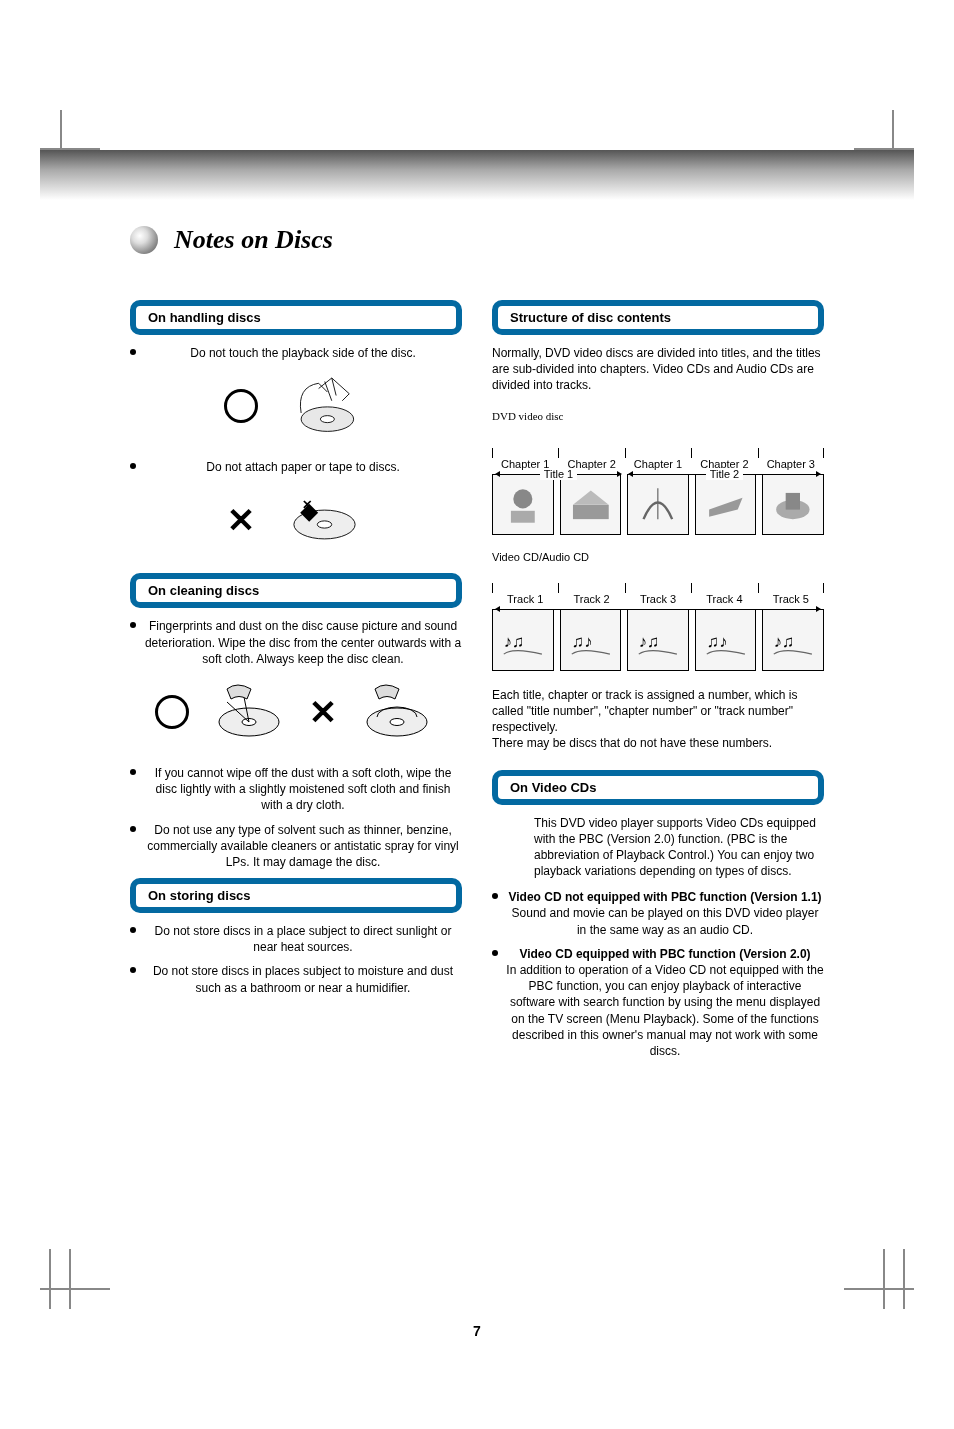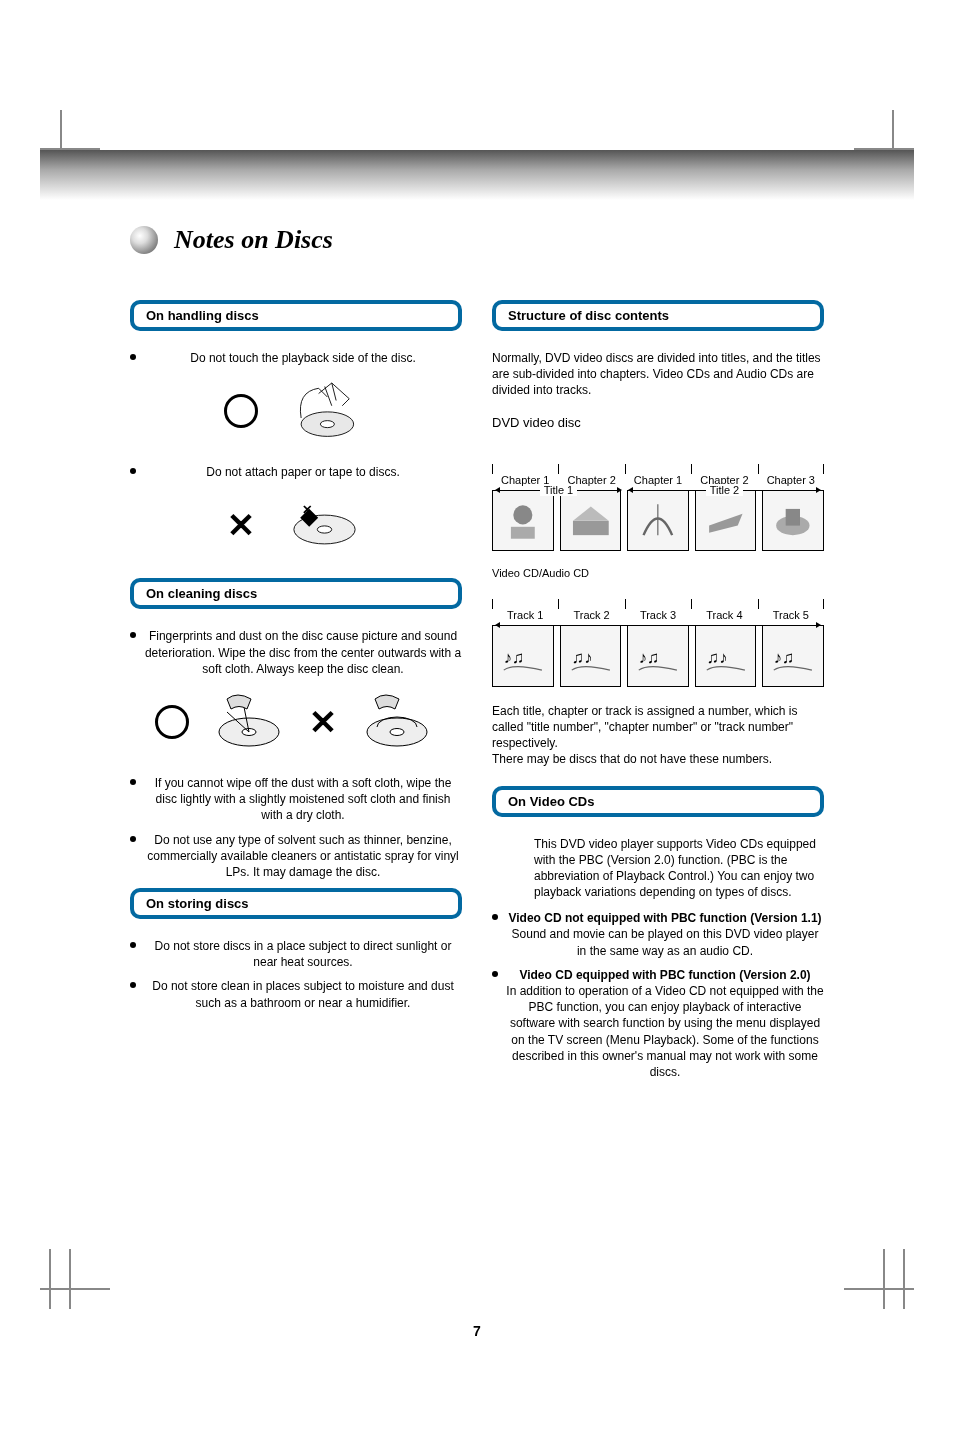--- a/index.html
+++ b/index.html
@@ -83,26 +83,26 @@
     right: 130px;
     display: flex;
     gap: 30px;
     font-family: Arial, Helvetica, sans-serif;
     font-size: 12px;
     color: #000;
   }
   .col { flex: 1; }
 
   .section-header {
-    border: 4px solid #0369a1;
+    border: 6px solid #0369a1;
     border-radius: 10px;
     padding: 4px 12px;
     font-weight: bold;
     font-size: 13px;
-    margin-bottom: 19px;
+    margin-bottom: 10px;
     background: #fff;
   }
 
   .bullet-row { display: flex; gap: 6px; margin-bottom: 8px; text-align: center; }
   .bullet-dot { width: 8px; flex-shrink:0; }
   .bullet-dot::before {
     content:"";display:block;width:6px;height:6px;border-radius:50%;background:#000;margin-top:4px;
   }
   .bullet-text { flex:1; line-height:1.35; }
 
@@ -246,31 +246,31 @@
       <div class="bullet-text">Do not use any type of solvent such as thinner, benzine, commercially available cleaners or antistatic spray for vinyl LPs. It may damage the disc.</div>
     </div>
 
     <div class="section-header">On storing discs</div>
     <div class="bullet-row">
       <div class="bullet-dot"></div>
       <div class="bullet-text">Do not store discs in a place subject to direct sunlight or near heat sources.</div>
     </div>
     <div class="bullet-row">
       <div class="bullet-dot"></div>
-      <div class="bullet-text">Do not store clean in places subject to moisture and dust such as a bathroom or near a humidifier.</div>
+      <div class="bullet-text">Do not store discs in places subject to moisture and dust such as a bathroom or near a humidifier.</div>
     </div>
   </div>
 
   <div class="col">
 
     <div class="section-header">Structure of disc contents</div>
     <div style="line-height:1.35;">Normally, DVD video discs are divided into titles, and the titles are sub-divided into chapters. Video CDs and Audio CDs are divided into tracks.</div>
 
     <div class="diagram">
-      <div style="font-size:13px;margin-bottom:16px;">DVD video disc</div>
+      <div style="font-size:11px;margin-bottom:8px;font-family:Liberation Serif, serif;">DVD video disc</div>
       <div class="dia-title-row">
         <div class="arrow-span" style="flex:2;">
             <div class="arrow-line"></div>
             <span class="arrow-label">Title 1</span>
           </div>
         <div class="arrow-span" style="flex:3;">
             <div class="arrow-line"></div>
             <span class="arrow-label">Title 2</span>
           </div>
       </div>

